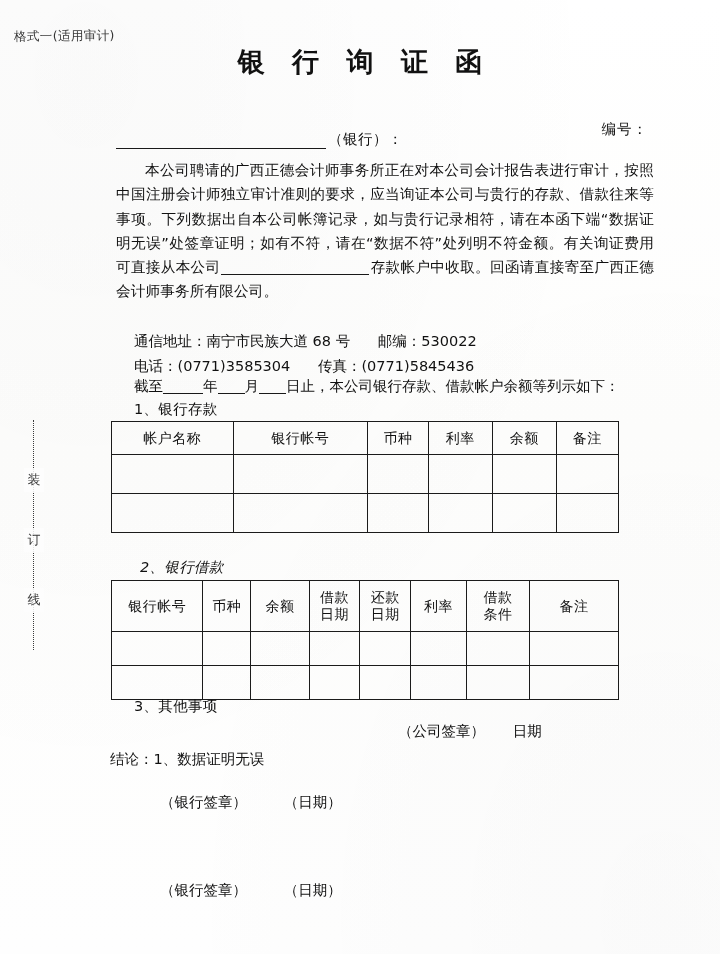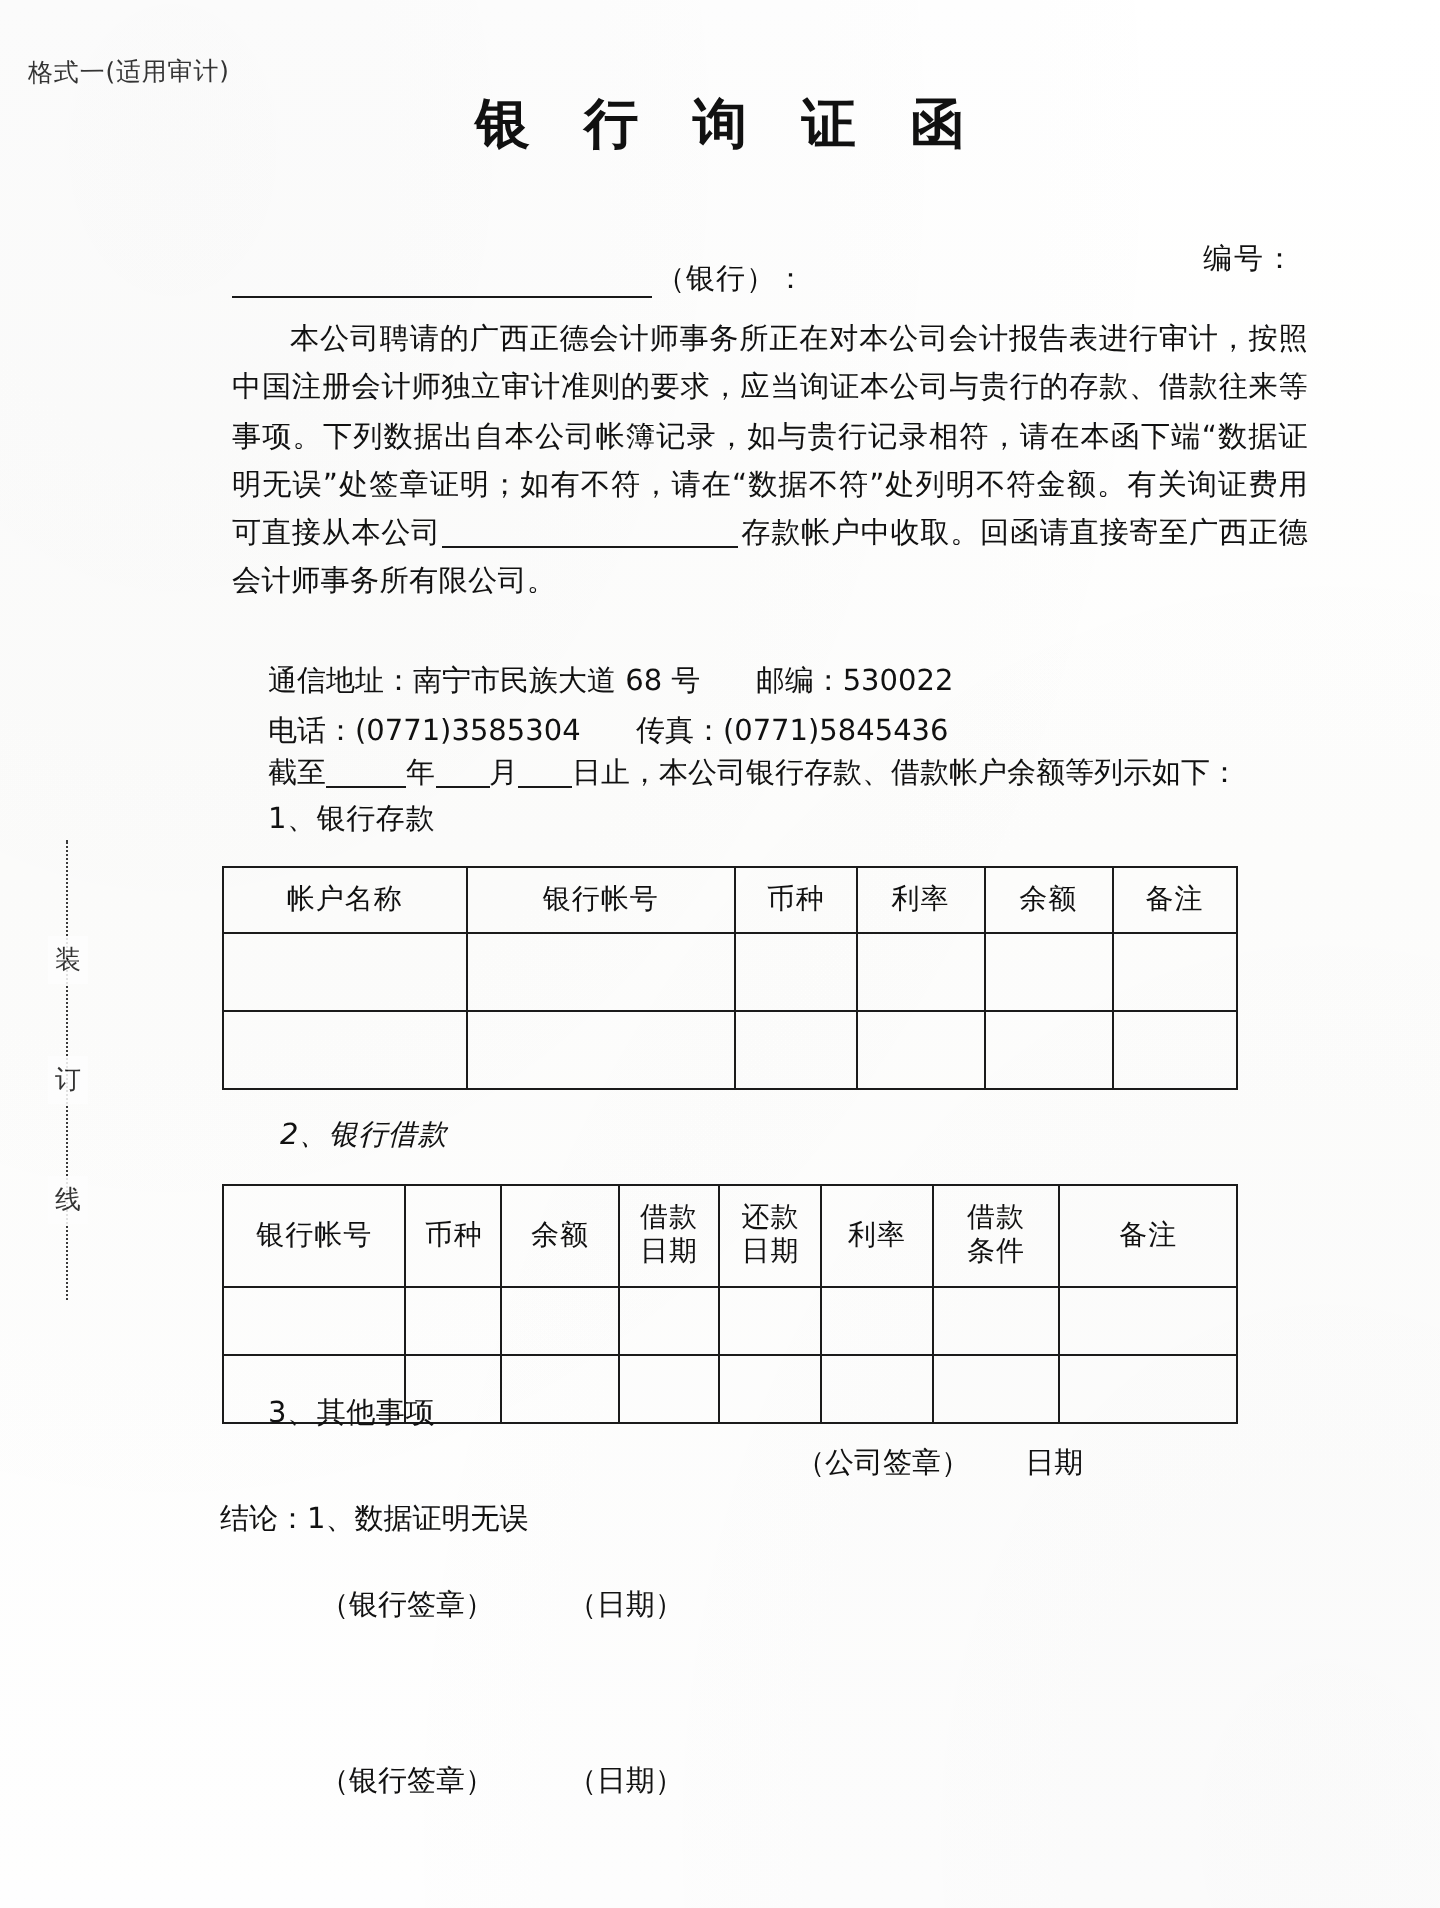--- a/index.html
+++ b/index.html
@@ -144,21 +144,20 @@
   #sec1-heading { left: 134px; top: 400px; }
   #sec2-heading { left: 140px; top: 558px; font-style: italic; }
   #sec3-heading { left: 134px; top: 697px; }
 
   
   .doc-table {
     position: absolute;
     border-collapse: collapse;
     table-layout: fixed;
     font-size: 14px;
-    margin-top: 12px;
   }
   .doc-table td, .doc-table th {
     border: 1.15px solid #1b1b1b;
     text-align: center;
     font-weight: normal;
     padding: 0;
     line-height: 1.18;
   }
   .doc-table th { font-size: 14px; letter-spacing: 0.5px; }
   .stack-head span { display: block; }

